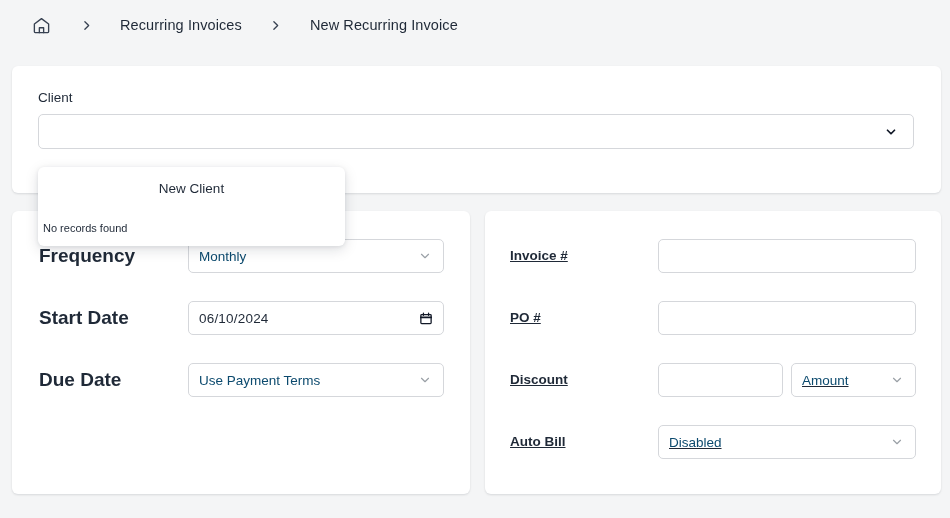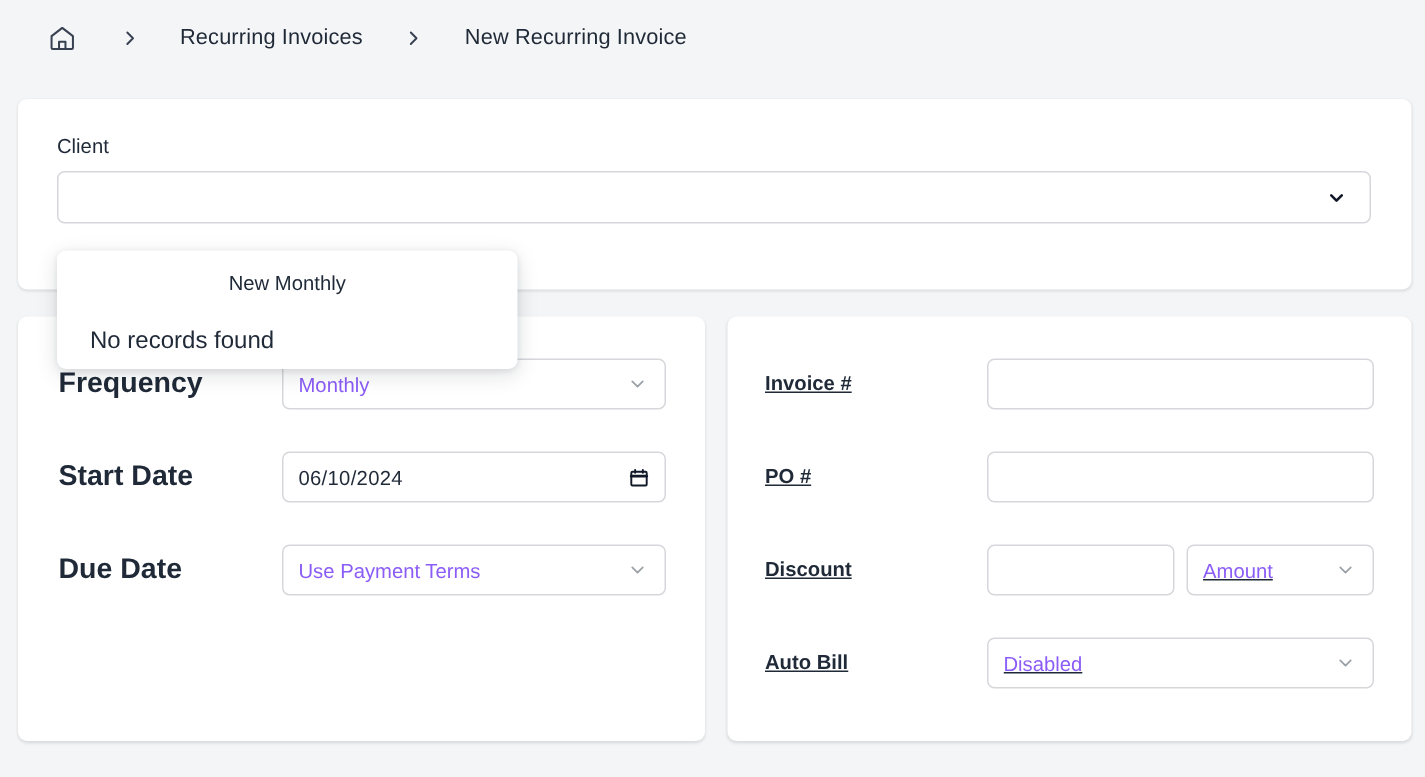--- a/index.html
+++ b/index.html
@@ -70,21 +70,21 @@
     display: block;
   }
 
   .select-box, .text-box {
     border: 1px solid #d5d7db;
     border-radius: 5px;
     background: #ffffff;
     height: 34px;
     font-size: 13.5px;
     font-family: "Liberation Sans", sans-serif;
-    color: #8b5cf6;
+    color: #0c4a6e;
     padding: 0 10px;
     display: flex;
     align-items: center;
     position: relative;
     width: 100%;
   }
   .select-box .value {
     flex: 1 1 auto;
     overflow: hidden;
     white-space: nowrap;
@@ -125,22 +125,22 @@
     display: flex;
     align-items: center;
     justify-content: center;
     font-size: 13.5px;
     color: #1f2937;
   }
   .dd-empty {
     height: 37px;
     display: flex;
     align-items: center;
-    padding-left: 22px;
-    font-size: 16px;
+    padding-left: 5px;
+    font-size: 11px;
     color: #1f2937;
   }
 
   
   .form-card {
     position: absolute;
     top: 211px;
     height: 283px;
     padding: 28px 0 0 0;
   }
@@ -242,21 +242,21 @@
     <span class="value"></span>
     <span class="chev dark">
       <svg width="14" height="14" viewBox="0 0 24 24" fill="none" stroke="currentColor" stroke-width="3" stroke-linecap="round" stroke-linejoin="round">
         <path d="M6 9l6 6 6-6"></path>
       </svg>
     </span>
   </div>
 </div>
 
 <div class="dropdown-popup">
-  <div class="dd-new">New Monthly</div>
+  <div class="dd-new">New Client</div>
   <div class="dd-empty">No records found</div>
 </div>
 
 <div class="card form-card left">
 
   <div class="row">
     <div class="row-label">Frequency</div>
     <div class="row-control">
       <div class="select-box">
         <span class="value">Monthly</span>

